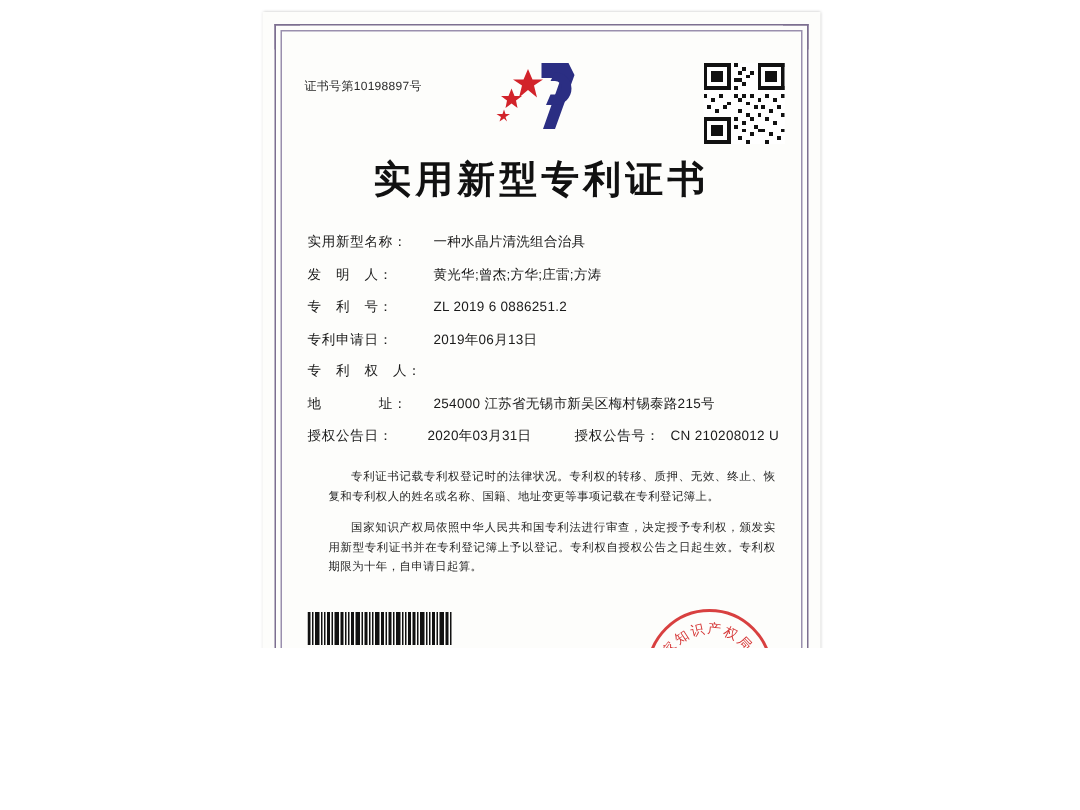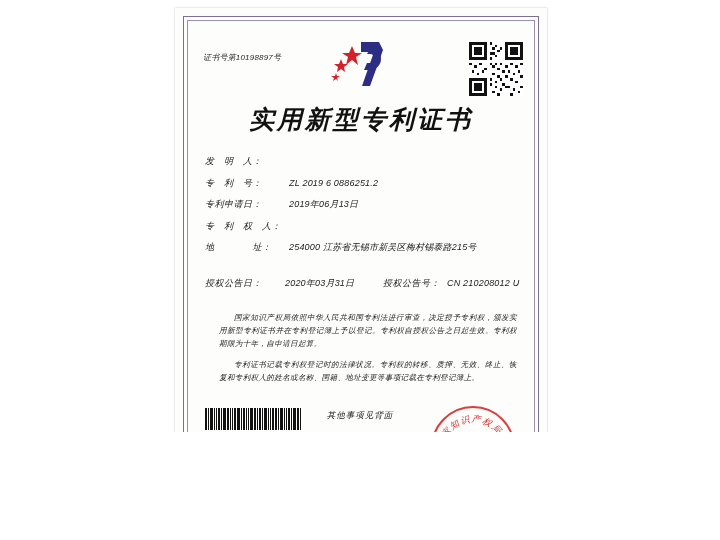--- a/index.html
+++ b/index.html
@@ -9,21 +9,20 @@
     height: 540px;
     background: #ffffff;
     font-family: "Liberation Sans", sans-serif;
   }
   #page {
     position: relative;
     width: 720px;
     height: 432px;
     background: #ffffff;
     overflow: hidden;
-    font-style: italic;
   }
   
   .sheet {
     position: absolute;
     left: 175px;
     top: 8px;
     width: 372px;
     height: 524px;
     background: #fdfdfb;
     box-shadow: 0 0 2px rgba(0,0,0,0.25);
@@ -123,21 +122,21 @@
     width: 84px;
     flex: 0 0 84px;
   }
   .field-value {
     flex: 1 1 auto;
     letter-spacing: 0.2px;
   }
   .field-row.dual .field-label { width: 80px; flex: 0 0 80px; }
   .field-row.dual .sub-label { width: 64px; flex: 0 0 64px; letter-spacing: 0.5px;}
   .field-row.dual .v1 { flex: 0 0 98px; }
-  .field-row.dual .v2 { flex: 1 1 auto; margin-top: 14px; }
+  .field-row.dual .v2 { flex: 1 1 auto; }
 
   .body-text {
     position: absolute;
     left: 44px;
     right: 30px;
     top: 303px;
     font-size: 7.6px;
     line-height: 13px;
     color: #1f1f1f;
     text-align: justify;
@@ -330,21 +329,26 @@
           <rect x="14" y="17" width="1" height="1"></rect>
             <rect x="20" y="17" width="1" height="1"></rect>
         </g>
       </svg>
     </div>
 
     <div class="title">实用新型专利证书</div>
 
     <div class="fields">
       <div class="field-row">
+        <div class="field-label">实用新型名称：</div>
+        <div class="field-value">一种水晶片清洗组合治具</div>
+      </div>
+      <div class="field-row">
         <div class="field-label">发　明　人：</div>
+        <div class="field-value">黄光华;曾杰;方华;庄雷;方涛</div>
       </div>
       <div class="field-row">
         <div class="field-label">专　利　号：</div>
         <div class="field-value">ZL 2019 6 0886251.2</div>
       </div>
       <div class="field-row">
         <div class="field-label">专利申请日：</div>
         <div class="field-value">2019年06月13日</div>
       </div>
       <div class="field-row">
@@ -356,22 +360,22 @@
       </div>
       <div class="field-row dual">
         <div class="field-label">授权公告日：</div>
         <div class="field-value v1">2020年03月31日</div>
         <div class="sub-label">授权公告号：</div>
         <div class="field-value v2">CN 210208012 U</div>
       </div>
     </div>
 
     <div class="body-text">
+      <p>专利证书记载专利权登记时的法律状况。专利权的转移、质押、无效、终止、恢复和专利权人的姓名或名称、国籍、地址变更等事项记载在专利登记簿上。</p>
       <p>国家知识产权局依照中华人民共和国专利法进行审查，决定授予专利权，颁发实用新型专利证书并在专利登记簿上予以登记。专利权自授权公告之日起生效。专利权期限为十年，自申请日起算。</p>
-      <p>专利证书记载专利权登记时的法律状况。专利权的转移、质押、无效、终止、恢复和专利权人的姓名或名称、国籍、地址变更等事项记载在专利登记簿上。</p>
     </div>
 
     <div class="barcode">
       <i style="width:2px"></i>
         <i style="width:1px"></i>
         <i style="width:3px"></i>
         <i style="width:1px"></i>
       <i style="width:1px"></i>
         <i style="width:2px"></i>
         <i style="width:1px"></i>
@@ -434,14 +438,13 @@
         <text font-size="9" fill="#d11f1f" letter-spacing="1.4" opacity="0.9" font-family="DejaVu Sans, sans-serif">
           <textPath href="#arcpath" startOffset="4%">国家知识产权局</textPath>
         </text>
       </svg>
       <div class="seal-star">★</div>
       <div class="seal-date">2020年03月31日</div>
     </div>
 
   </div>
 
-  <div class="footer-outside">其他事项见背面</div>
 </div>
 
 </body></html>

